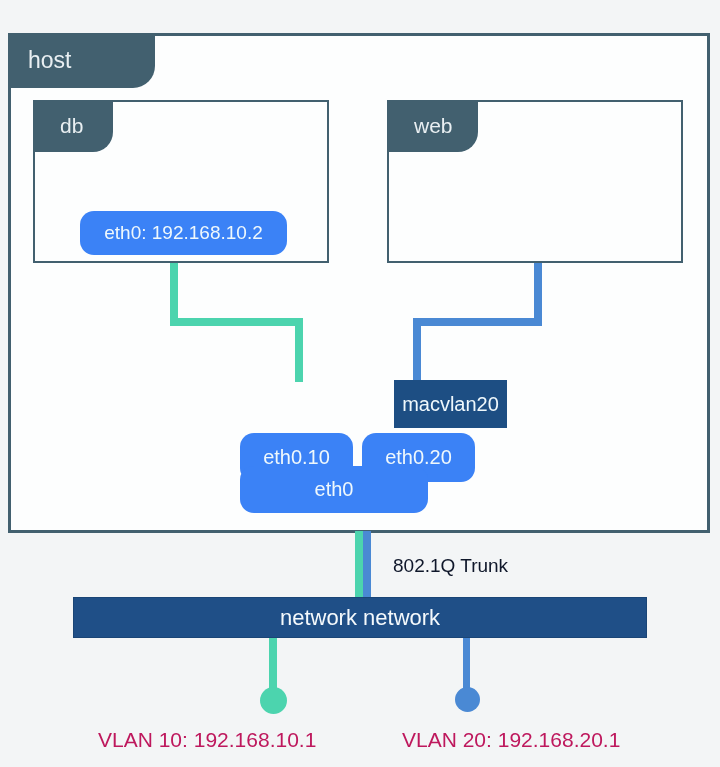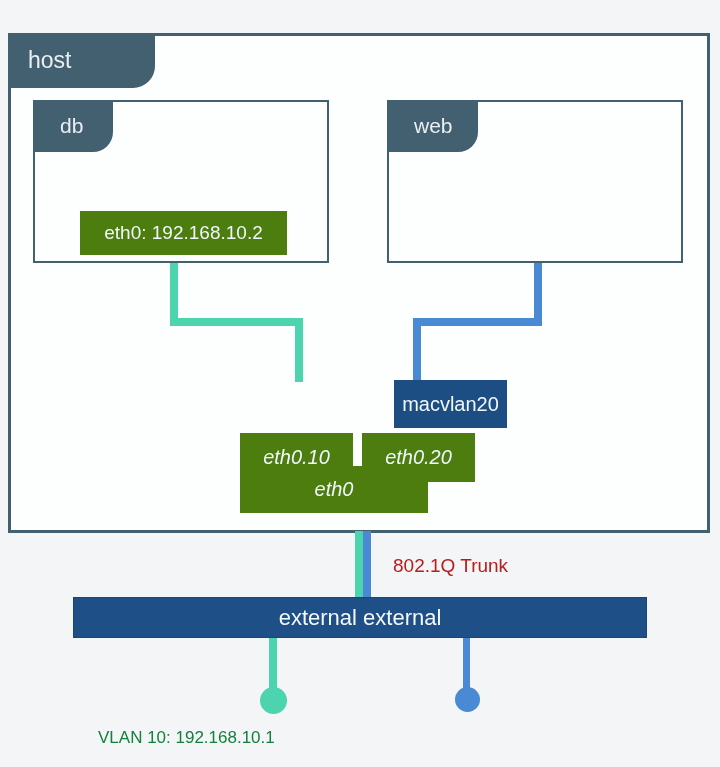--- a/index.html
+++ b/index.html
@@ -27,42 +27,42 @@
     display:flex;align-items:center;
   }
   .host-tab{font-size:23px;padding-left:20px;}
   .small-tab{font-size:21px;padding-left:27px;}
 
   
   .chip{
     display:flex;align-items:center;justify-content:center;
     color:#eff8fc;
   }
-  .chip.light{background:#4d7c0f;font-size:19px;}
+  .chip.light{background:#3b82f6;font-size:19px;border-radius:14px;}
   .chip.navy{background:#1d4e83;font-size:20px;}
-  .chip.light.mid{font-size:20px;font-style:italic;}
+  .chip.light.mid{font-size:20px;}
 
   
   .seg{position:absolute;}
   .seg.teal{background:#4cd4ae;}
   .seg.blue{background:#4a89d4;}
 
   .ext-bar{
     background:#1f4f87;
     border:1px solid #1a4576;
     color:#f4f9fc;
     font-size:22px;
     display:flex;align-items:center;justify-content:center;
   }
   .dot{border-radius:50%;}
   .dot.teal{background:#4cd4ae;}
   .dot.blue{background:#4a89d4;}
 
-  .muted{color:#b91c1c;font-size:19px;white-space:nowrap;}
-  .gateway-label{color:#15803d;font-size:17px;white-space:nowrap;text-align:right;}
+  .muted{color:#0f172a;font-size:19px;white-space:nowrap;}
+  .gateway-label{color:#be185d;font-size:21px;white-space:nowrap;text-align:right;}
 </style>
 </head>
 <body>
 
 <div class="canvas">
 
   <div class="abs group-box" style="left:8px;top:33px;width:702px;height:500px;"></div>
   <div class="abs tab host-tab" style="left:8px;top:33px;width:147px;height:55px;">
     <span>host</span>
   </div>
@@ -102,24 +102,25 @@
 
   <div class="abs chip light mid" style="left:240px;top:466px;width:188px;height:47px;">
     <span>eth0</span>
   </div>
 
   <div class="seg teal" style="left:355px;top:531px;width:8px;height:66px;"></div>
   <div class="seg blue" style="left:363px;top:531px;width:8px;height:66px;"></div>
   <div class="abs muted" style="left:393px;top:555px;">802.1Q Trunk</div>
 
   <div class="abs ext-bar" style="left:73px;top:597px;width:574px;height:41px;">
-    <span>external external</span>
+    <span>network network</span>
   </div>
 
   <div class="seg teal" style="left:269px;top:638px;width:8px;height:55px;"></div>
   <div class="abs dot teal" style="left:260px;top:687px;width:27px;height:27px;"></div>
 
   <div class="seg blue" style="left:463px;top:638px;width:7px;height:54px;"></div>
   <div class="abs dot blue" style="left:455px;top:687px;width:25px;height:25px;"></div>
 
   <div class="abs gateway-label" style="left:98px;top:728px;">VLAN 10: 192.168.10.1</div>
+  <div class="abs gateway-label" style="left:402px;top:728px;">VLAN 20: 192.168.20.1</div>
 
 </div>
 
 </body></html>

